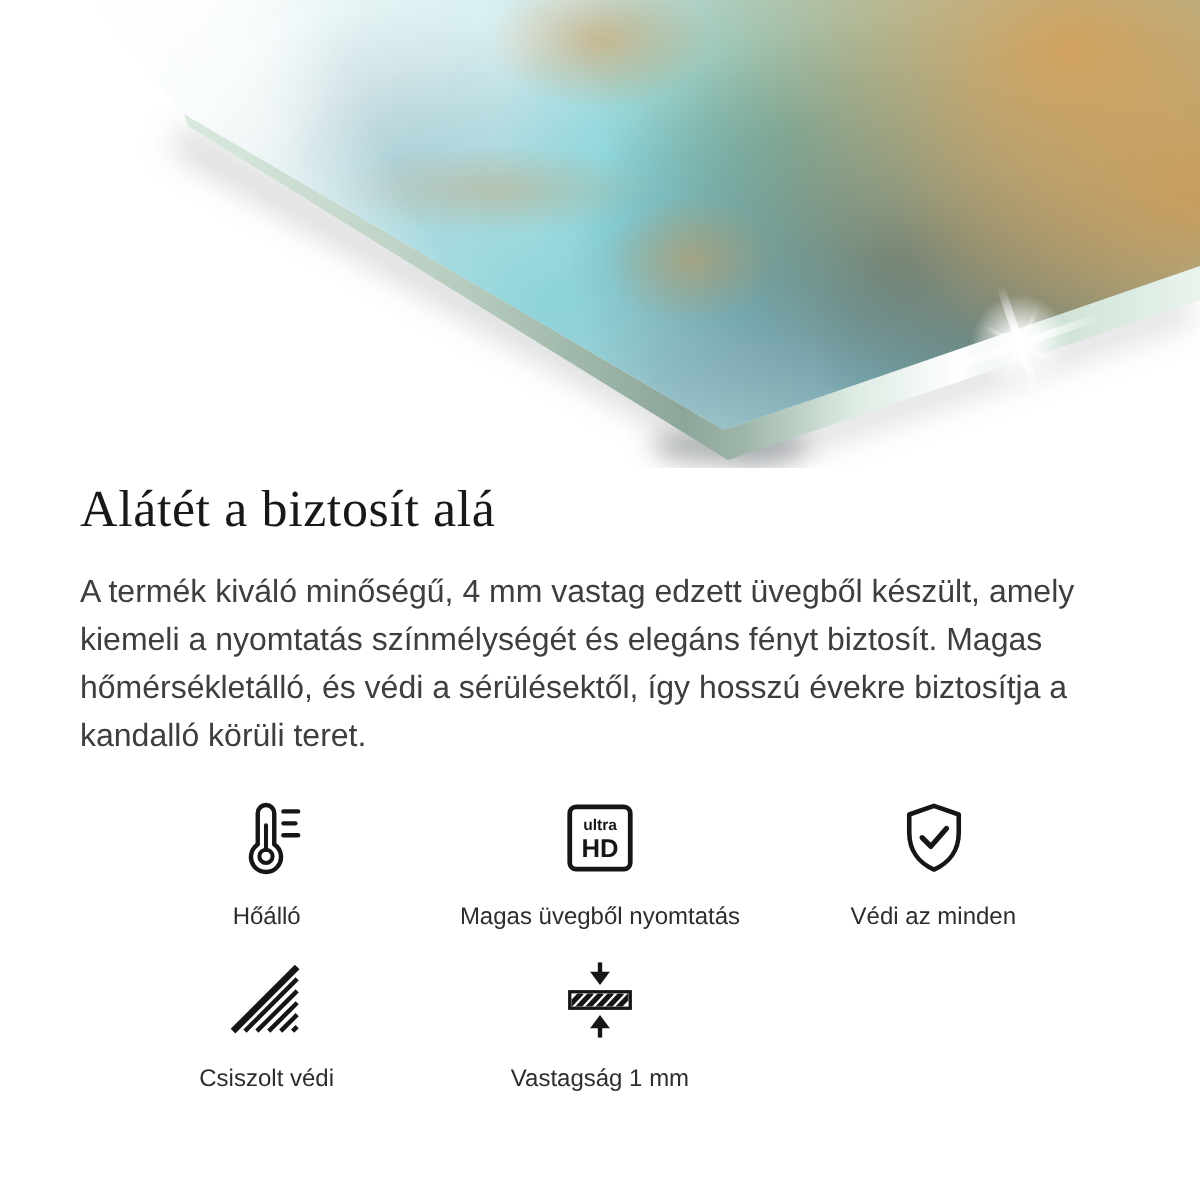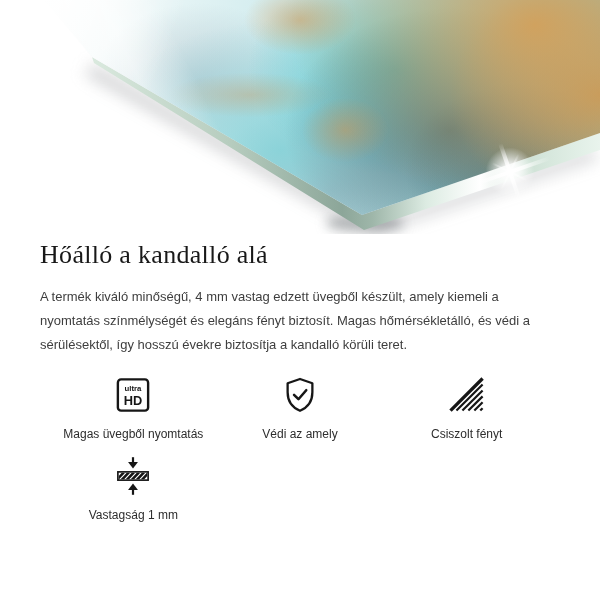--- a/index.html
+++ b/index.html
@@ -67,21 +67,21 @@
   .content{padding:0 40px;}
   h1{
     margin:4px 0 0;
     font-family:"Liberation Serif","DejaVu Serif",serif;
     font-size:26px;line-height:34px;font-weight:500;
     color:#181818;letter-spacing:.3px;
   }
   h1 span{display:block;}
   .description{
     margin:13px 0 0;max-width:520px;
-    font-size:13px;line-height:24px;color:#3e3e3e;
+    font-size:16px;line-height:24px;color:#3e3e3e;
   }
 
   
   .features{
     margin:16px 10px 0;
     display:grid;grid-template-columns:1fr 1fr 1fr;row-gap:12px;
   }
   .feature{display:flex;flex-direction:column;align-items:center;text-align:center;}
   .icon-wrap{height:44px;display:flex;align-items:flex-end;justify-content:flex-end;}
   .feature .label{margin-top:10px;font-size:12px;line-height:15px;color:#2d2d2d;}
@@ -101,62 +101,75 @@
     <div class="glow"></div>
     <div class="arm arm-d1"></div>
     <div class="arm arm-d2"></div>
     <div class="arm arm-h"></div>
     <div class="arm arm-v"></div>
   </div>
 </div>
 
 <div class="content">
   <h1>
-    <span>Hőálló a kandalló alá</span>
+    <span>Alátét a biztosít alá</span>
   </h1>
 
   <p class="description">A termék kiváló minőségű, 4 mm vastag edzett üvegből készült, amely kiemeli a nyomtatás színmélységét és elegáns fényt biztosít. Magas hőmérsékletálló, és védi a sérülésektől, így hosszú évekre biztosítja a kandalló körüli teret.</p>
 
   <div class="features">
 
+    <div class="feature">
+      <div class="icon-wrap">
+        <svg class="icon" width="44" height="44" viewBox="0 0 48 48" stroke-linecap="round" stroke-linejoin="round">
+          <path d="M19.5,10.5 a4.5,4.5 0 0 1 9,0 V27.5 a8.2,8.2 0 1 1 -9,0 Z"></path>
+          <circle cx="24" cy="34" r="3.6" stroke-width="2.2"></circle>
+          <line x1="24" y1="17" x2="24" y2="30.5" stroke-width="2.2"></line>
+          <line x1="33.5" y1="9.5" x2="41.5" y2="9.5"></line>
+          <line x1="33.5" y1="16" x2="40" y2="16"></line>
+          <line x1="33.5" y1="22.5" x2="41.5" y2="22.5"></line>
+        </svg>
+      </div>
+      <div class="label">Hőálló</div>
+    </div>
 
     <div class="feature">
       <div class="icon-wrap">
         <svg class="icon" width="44" height="44" viewBox="0 0 48 48">
           <rect x="7.5" y="7" width="33" height="34" rx="3.5" stroke-width="2.6"></rect>
           <text x="24" y="19.5" font-size="8.5" font-weight="700" text-anchor="middle">ultra</text>
           <text x="24" y="34.5" font-size="14" font-weight="700" text-anchor="middle">HD</text>
         </svg>
       </div>
       <div class="label">Magas üvegből nyomtatás</div>
     </div>
 
     <div class="feature">
       <div class="icon-wrap">
         <svg class="icon" width="44" height="44" viewBox="0 0 48 48" stroke-linecap="round" stroke-linejoin="round">
           <path d="M24,6.5 L37.5,11.2 V21 C37.5,31 32,37.8 24,41.2 C16,37.8 10.5,31 10.5,21 V11.2 Z" stroke-width="2.5"></path>
           <path d="M17.5,23.8 L22.3,28.6 L30.8,18.8" stroke-width="2.8"></path>
         </svg>
       </div>
-      <div class="label">Védi az amely</div>
+      <div class="label">Védi az minden</div>
     </div>
 
 
     <div class="feature">
       <div class="icon-wrap">
         <svg class="icon" width="44" height="44" viewBox="0 0 48 48" stroke-width="3.2">
           <line x1="6" y1="41" x2="41" y2="6" stroke-width="3.6"></line>
           <line x1="12.5" y1="41" x2="41" y2="12.5"></line>
           <line x1="19" y1="41" x2="41" y2="19"></line>
           <line x1="25.5" y1="41" x2="41" y2="25.5"></line>
           <line x1="32" y1="41" x2="41" y2="32"></line>
           <line x1="38.5" y1="41" x2="41" y2="38.5"></line>
         </svg>
       </div>
-      <div class="label">Csiszolt fényt</div>
+      <div class="label">Csiszolt védi</div>
     </div>
 
     <div class="feature">
       <div class="icon-wrap">
         <svg class="icon" width="44" height="44" viewBox="0 0 48 48">
           <defs>
             <clipPath id="barclip">
                 <rect x="8.5" y="20.5" width="31" height="7"></rect>
               </clipPath>
           </defs>

